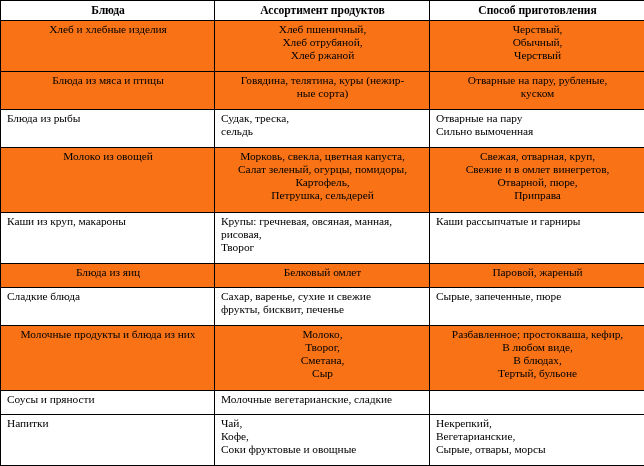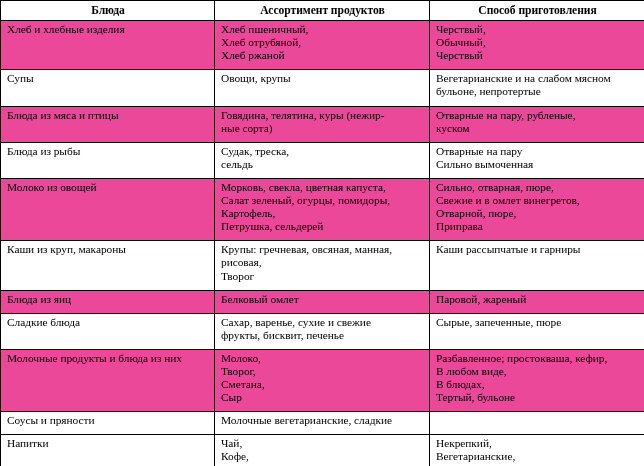--- a/index.html
+++ b/index.html
@@ -38,21 +38,22 @@
   #diet-table thead th {
     text-align: center;
     font-weight: bold;
     background: #ffffff;
     font-size: 11.6px;
     padding-top: 3px;
     padding-bottom: 3px;
     border-bottom: 1.5px solid #000;
   }
   #diet-table tbody tr.shaded > td {
-    background: #ec4899;
+    background: #f97316;
+    text-align: center;
   }
   #diet-table tbody tr.plain > td {
     background: #ffffff;
   }
   .cell-lines > span {
     display: block;
     white-space: pre-wrap;
   }
 </style>
 </head>
@@ -86,38 +87,20 @@
           </div>
         </td>
         <td>
           <div class="cell-lines">
             <span>Черствый,</span>
             <span>Обычный,</span>
             <span>Черствый</span>
           </div>
         </td>
       </tr>
-      <tr class="plain">
-        <td>
-          <div class="cell-lines">
-            <span>Супы</span>
-          </div>
-        </td>
-        <td>
-          <div class="cell-lines">
-            <span>Овощи, крупы</span>
-          </div>
-        </td>
-        <td>
-          <div class="cell-lines">
-            <span>Вегетарианские и на слабом мясном</span>
-            <span>бульоне, непротертые</span>
-          </div>
-        </td>
-      </tr>
       <tr class="shaded">
         <td>
           <div class="cell-lines">
             <span>Блюда из мяса и птицы</span>
           </div>
         </td>
         <td>
           <div class="cell-lines">
             <span>Говядина, телятина, куры (нежир-</span>
             <span>ные сорта)</span>
@@ -158,21 +141,21 @@
         <td>
           <div class="cell-lines">
             <span>Морковь, свекла, цветная капуста,</span>
             <span>Салат зеленый, огурцы, помидоры,</span>
             <span>Картофель,</span>
             <span>Петрушка, сельдерей</span>
           </div>
         </td>
         <td>
           <div class="cell-lines">
-            <span>Сильно, отварная, пюре,</span>
+            <span>Свежая, отварная, круп,</span>
             <span>Свежие и в омлет винегретов,</span>
             <span>Отварной, пюре,</span>
             <span>Приправа</span>
           </div>
         </td>
       </tr>
       <tr class="plain">
         <td>
           <div class="cell-lines">
             <span>Каши из круп, макароны</span>

